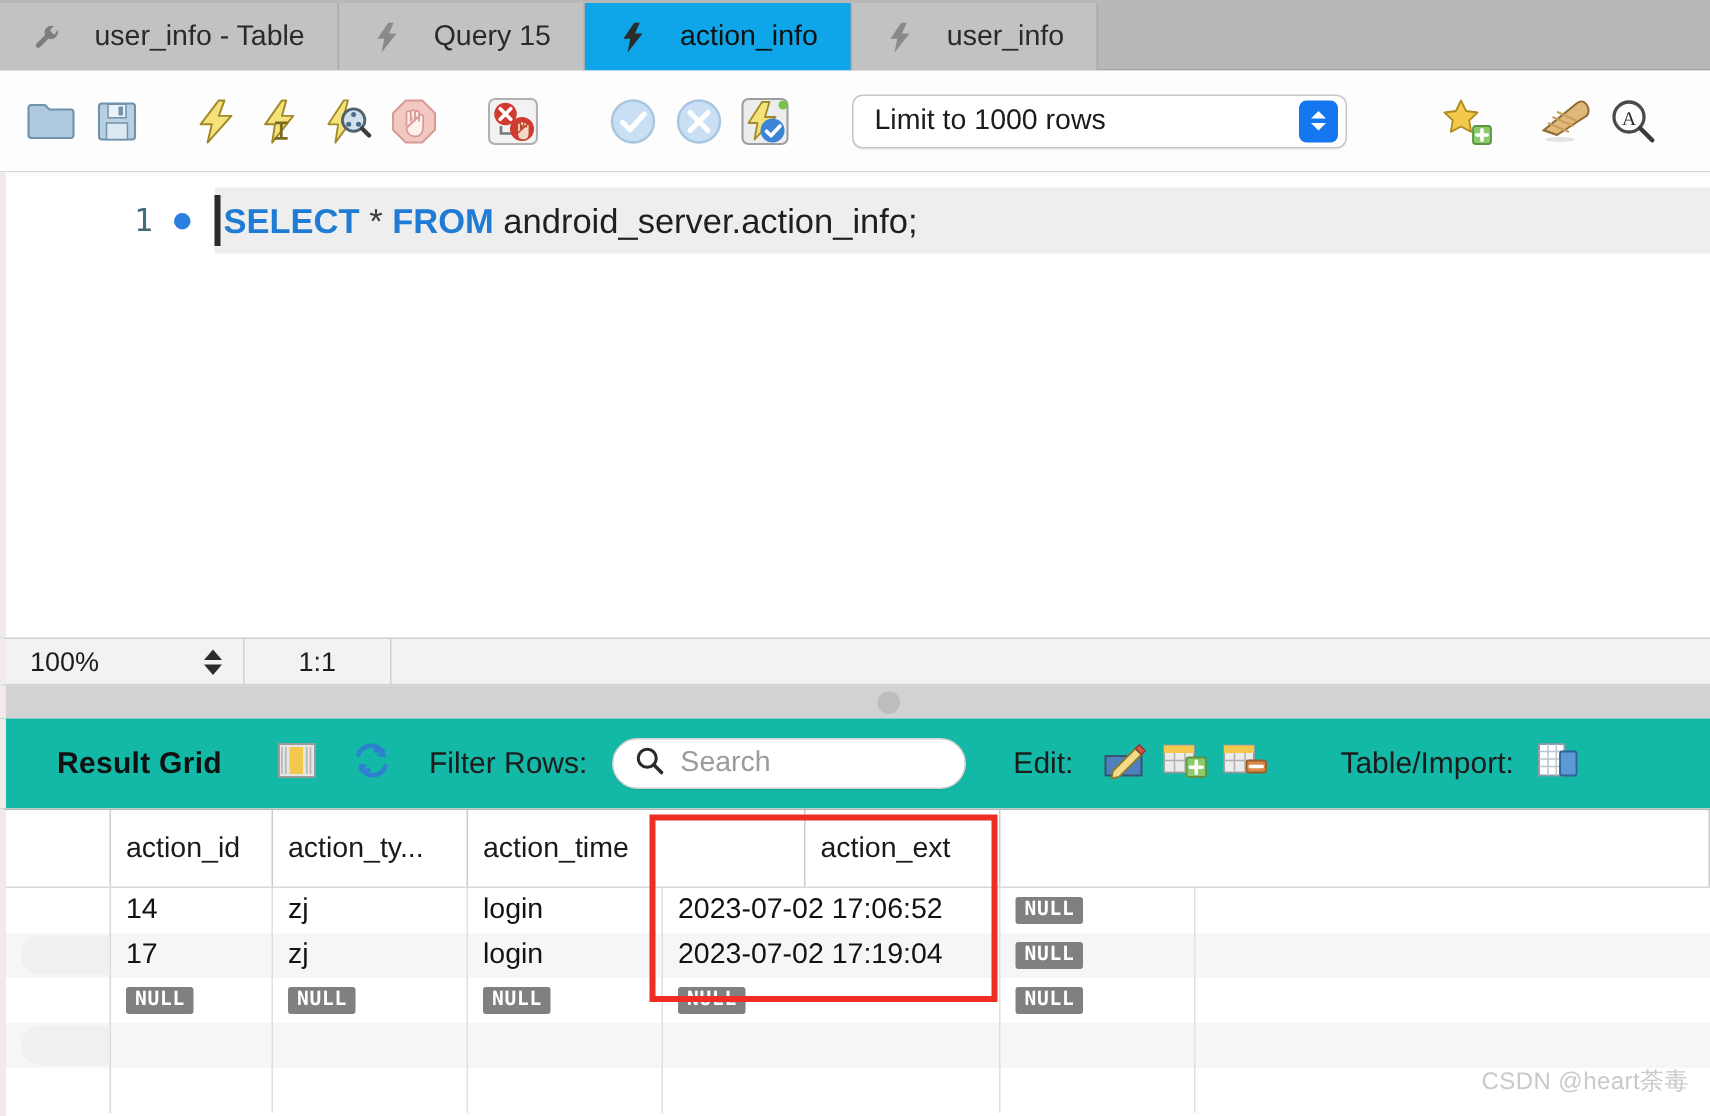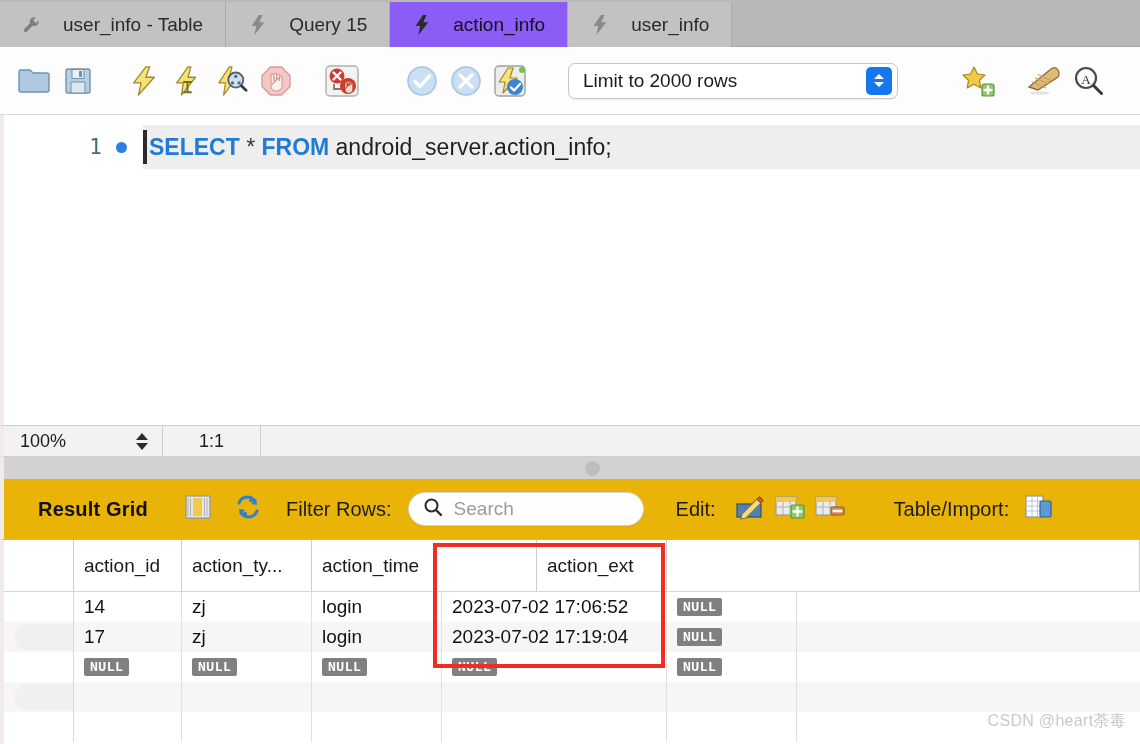--- a/index.html
+++ b/index.html
@@ -19,21 +19,21 @@
     display: flex; align-items: flex-end;
     border-bottom: 1px solid #a4a4a4;
   }
   .tab {
     height: 45px; display: flex; align-items: center; gap: 22px;
     padding: 0 22px; background: #c2c2c2;
     border-right: 1px solid #a9a9a9;
     font-size: 19px; color: #2a2a2a; white-space: nowrap;
     position: relative; top: 1px;
   }
-  .tab.active { background: #8b5cf6; color: #111; }
+  .tab.active { background: #0ea5e9; color: #111; }
   .tab-icon { width: 19px; height: 20px; display:flex; align-items:center; justify-content:center; }
   .tab-icon svg { display:block; }
 
   
   .toolbar {
     position: absolute; left: 0; top: 47px; width: 1140px; height: 68px;
     background: #fdfdfd;
     display: flex; align-items: center;
     border-bottom: 1px solid #d7d7d7;
   }
@@ -113,21 +113,21 @@
   .splitter {
     position: absolute; left: 0; top: 457px; width: 1140px; height: 22px;
     background: #d2d2d2; border-left: 4px solid #f0eaea;
     display: flex; align-items: center; justify-content: center;
   }
   .grip { width: 15px; height: 15px; border-radius: 50%; background: #bdbdbd; margin-left: 40px; }
 
   
   .resultbar {
     position: absolute; left: 0; top: 479px; width: 1140px; height: 60px;
-    background: #eab308; border-left: 4px solid #f0eaea;
+    background: #14b8a6; border-left: 4px solid #f0eaea;
     display: flex; align-items: center; padding-left: 34px;
   }
   .rb-title { font-size: 20px; font-weight: bold; color: #111; letter-spacing: .2px; }
   .rb-icon { width: 40px; height: 40px; display: flex; align-items: center; justify-content: center; }
   .rb-label { font-size: 20px; color: #1c1c1c; }
   .search-box {
     width: 236px; height: 34px; background: #fff; border: 1px solid #d0d0d0; border-radius: 18px;
     display: flex; align-items: center; gap: 11px; padding-left: 14px;
     box-shadow: 0 1px 1px rgba(0,0,0,0.05);
   }
@@ -324,21 +324,21 @@
           <circle cx="28" cy="5" r="3" fill="#79c24a"></circle>
           <circle cx="21" cy="22" r="8" fill="#3c84d6"></circle>
           <path d="M17 22.5l3 3 6-6.5" stroke="#fff" stroke-width="2.4" fill="none" stroke-linecap="round" stroke-linejoin="round"></path>
         </svg>
       </span>
     </div>
 
     <div class="tb-gap-l"></div>
 
     <div class="limit-select">
-      <span>Limit to 2000 rows</span>
+      <span>Limit to 1000 rows</span>
       <span class="limit-stepper">
         <span class="chev up"></span>
           <span class="chev down"></span>
       </span>
     </div>
 
     <div class="tb-gap-l"></div>
     <div class="tb-gap-m"></div>
 
     <div class="tb-btn">

